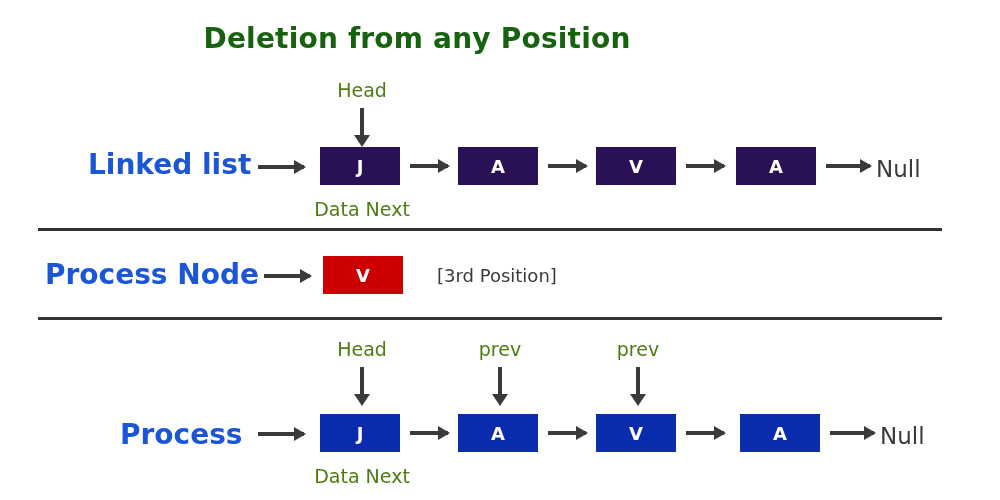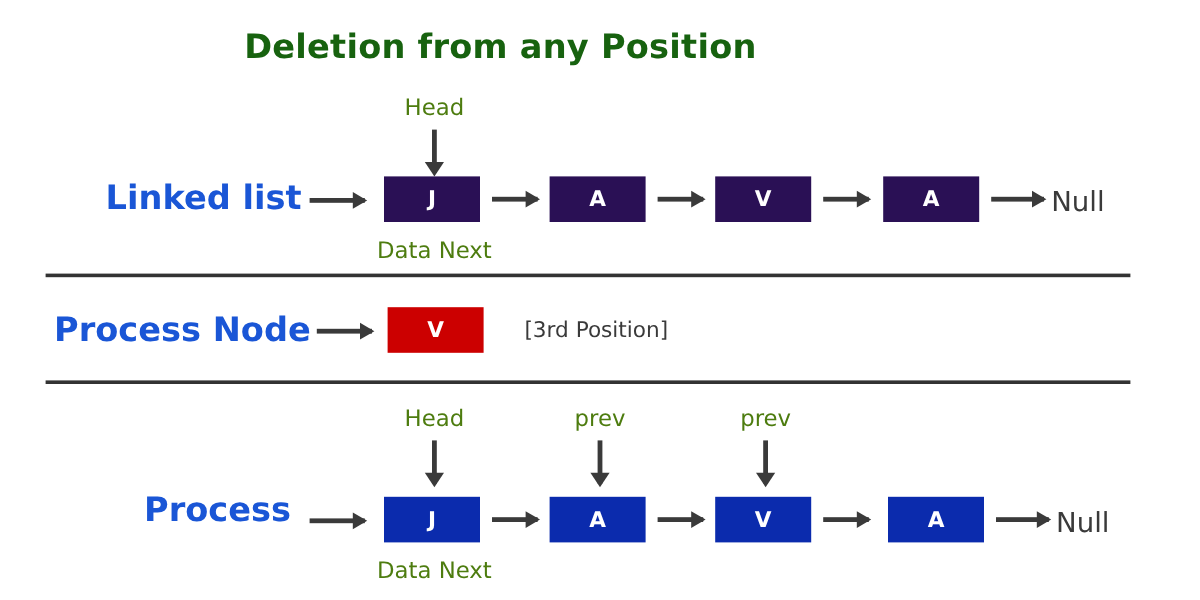--- a/index.html
+++ b/index.html
@@ -48,21 +48,21 @@
   
   .row-label {
     position: absolute;
     font-size: 28px;
     font-weight: bold;
     color: #1a56d6;
     white-space: nowrap;
   }
   .row-label.linked-list { left: 88px;  top: 148px; }
   .row-label.deleted     { left: 45px;  top: 258px; }
-  .row-label.process     { left: 120px; top: 408px; }
+  .row-label.process     { left: 120px; top: 418px; }
 
   
   .node {
     position: absolute;
     width: 80px;
     height: 38px;
     display: flex;
     align-items: center;
     justify-content: center;
     color: #ffffff;

